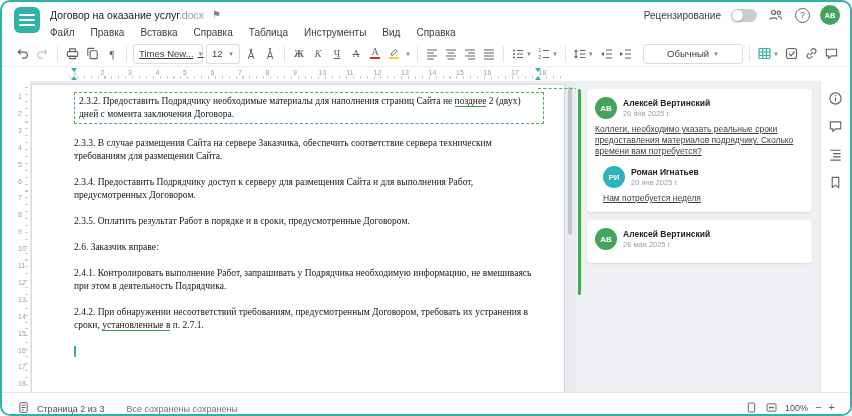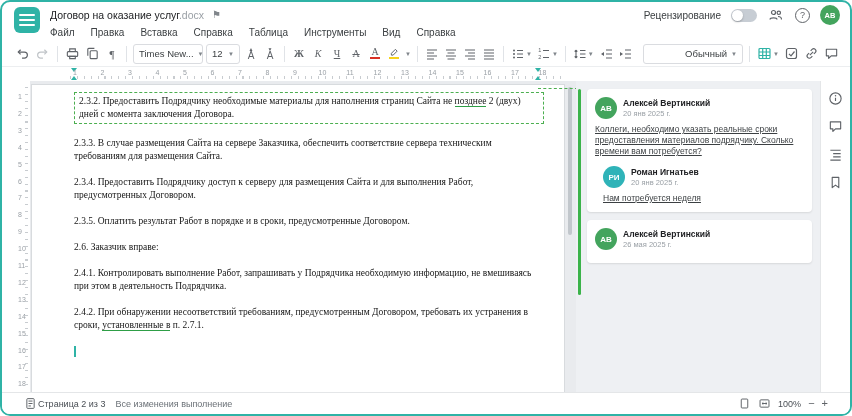--- a/index.html
+++ b/index.html
@@ -90,22 +90,22 @@
   .c-text { line-height: 11px; color: #3c4043; text-decoration: underline; }
   .reply { margin: 9px 0 0 8px; }
   .chip { display: inline-block; background: #7a828c; color: #fff; border-radius: 7px; padding: 0 5px;
           font-size: 7.5px; line-height: 11px; margin-right: 3px; }
 
   
   .side-strip { width: 30px; background: #fff; border-left: 1px solid #e4e6e8; display: flex; flex: none;
                 flex-direction: column; align-items: center; padding-top: 10px; gap: 13px; }
 
   
-  .statusbar { height: 22px; border-top: 1px solid #e4e6e8; display: flex; align-items: center;
-               padding: 0 22px; font-size: 9px; color: #4a4f55; gap: 1px; flex: none; background: #fff; }
+  .statusbar { height: 22px; border-top: 1px solid #e4e6e8; display: flex; align-items: flex-end;
+               padding: 0 15px; font-size: 9px; color: #4a4f55; gap: 7px; flex: none; background: #fff; }
   .sb-spacer { width: 8px; }
   .sb-right { margin-left: auto; display: flex; align-items: center; gap: 7px; }
   .zoom-btn { color: #5f6368; font-size: 11px; line-height: 11px; }
 </style>
 </head>
 <body>
 
 <div class="window">
 
   <div class="header">
@@ -172,21 +172,21 @@
         </svg>
     </span>
     <span class="tb-btn">
       <svg width="15" height="15" viewBox="0 0 16 16" fill="none" stroke="#5f6368" stroke-width="1.2">
         <rect x="5.5" y="5" width="7.5" height="8.5" rx="1"></rect>
           <path d="M3 10.5V3.5A1 1 0 0 1 4 2.5h6"></path>
         </svg>
     </span>
     <span class="tb-btn" style="font-size:11px;font-family:'Liberation Serif',serif;">¶</span>
     <span class="tb-sep"></span>
-    <span class="tb-select" style="width:70px;justify-content:space-between;">
+    <span class="tb-select" style="width:70px;justify-content:space-between;text-decoration:underline;">
       <span>Times New...</span>
         <span class="caret">▼</span>
     </span>
     <span class="tb-select" style="width:34px;justify-content:space-between;">
       <span>12</span>
         <span class="caret">▼</span>
     </span>
     <span class="tb-btn stacked">
       <span class="dir">▲</span>
         <span>А</span>
@@ -264,21 +264,21 @@
         </svg>
     </span>
     <span class="tb-btn">
       <svg width="14" height="14" viewBox="0 0 14 14" stroke="#5f6368" stroke-width="1.2" fill="#5f6368">
         <path d="M7 3h6M7 7h6M7 11h6" fill="none"></path>
           <path d="M2 5l3 2-3 2z" stroke="none"></path>
         </svg>
     </span>
 
     <div class="tb-right">
-      <span class="tb-select" style="width:100px;justify-content:flex-end;">
+      <span class="tb-select" style="width:100px;justify-content:center;">
         <span>Обычный</span>
           <span class="caret">▼</span>
       </span>
       <span class="tb-sep"></span>
       <span class="tb-btn">
         <svg width="15" height="15" viewBox="0 0 15 15" fill="none" stroke="#2FB3A6" stroke-width="1.2">
           <rect x="2" y="2.5" width="11" height="10" rx="1"></rect>
             <path d="M2 6h11M2 9.5h11M5.7 2.5v10M9.3 2.5v10"></path>
           </svg>
         <span class="caret">▼</span>
@@ -423,21 +423,21 @@
     </div>
   </div>
 
   <div class="statusbar">
     <svg width="13" height="13" viewBox="0 0 16 16" fill="none" stroke="#5f6368" stroke-width="1.2">
       <rect x="3.5" y="2" width="9" height="12" rx="1"></rect>
         <path d="M5.5 5h5M5.5 8h5M5.5 11h3"></path>
       </svg>
     <span>Страница 2 из 3</span>
     <span class="sb-spacer"></span>
-    <span style="color:#6b7177;">Все изменения выполнение</span>
+    <span style="color:#6b7177;">Все сохранены сохранены</span>
     <div class="sb-right">
       <svg width="13" height="13" viewBox="0 0 16 16" fill="none" stroke="#5f6368" stroke-width="1.2">
         <rect x="4" y="2.5" width="8" height="11" rx="1"></rect>
         </svg>
       <svg width="13" height="13" viewBox="0 0 16 16" fill="none" stroke="#5f6368" stroke-width="1.2">
         <rect x="2.5" y="3.5" width="11" height="9" rx="1"></rect>
           <path d="M5 8h6M5 8l1.5-1.3M5 8l1.5 1.3M11 8 9.5 6.7M11 8l-1.5 1.3"></path>
         </svg>
       <span>100%</span>
       <span class="zoom-btn">−</span>

